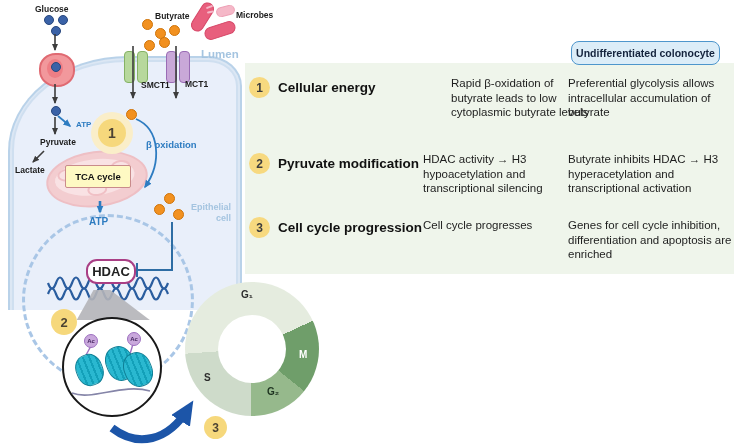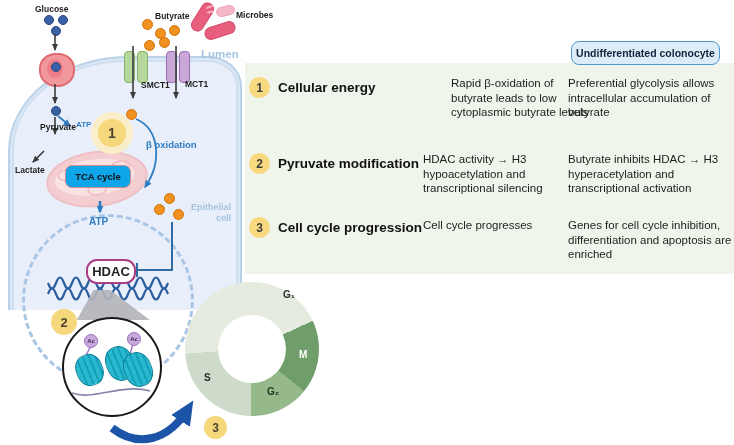--- a/index.html
+++ b/index.html
@@ -22,22 +22,22 @@
   .pill-purple{background:#c9a8d8;border:1.5px solid #9a6cb5;}
   .glut{left:39px;top:53px;width:32px;height:30px;background:#f2989c;border:2px solid #e06a72;
         border-radius:46% 46% 48% 48%;}
   .glut-in{position:absolute;left:6px;top:4px;width:16px;height:19px;background:#ee7e85;border-radius:50%;}
   .microbe{background:#e85f7d;border:1.5px solid #d64868;border-radius:7px;}
   .microbe-pale{background:#f5b8c8;border:1px solid #eda0b5;border-radius:5px;}
   .mito{left:46px;top:151px;width:98px;height:52px;background:#f3cdd0;border:2px solid #eebfc4;
         border-radius:50%;transform:rotate(-7deg);}
   .mito-in{position:absolute;left:7px;top:6px;width:80px;height:36px;background:#f9e2e4;border-radius:50%;}
   .crista{position:absolute;width:16px;height:9px;border:2px solid #f0c0c5;border-radius:50%;background:transparent;}
-  .tca-box{left:65px;top:165px;width:64px;height:21px;background:#0ea5e9;border:1.5px solid #c98b8b;
-           border-radius:7px;display:flex;align-items:center;justify-content:center;
+  .tca-box{left:65px;top:165px;width:64px;height:21px;background:#fef9c3;border:1.5px solid #c98b8b;
+           border-radius:2px;display:flex;align-items:center;justify-content:center;
            font-size:9.5px;font-weight:bold;color:#111;}
   .hdac{left:86px;top:259px;width:46px;height:21px;background:#fff;border:2px solid #a93f85;
         border-radius:11px;display:flex;align-items:center;justify-content:center;
         font-size:13px;font-weight:bold;color:#222;}
   .zoom-triangle{left:70px;top:290px;width:84px;height:30px;background:#b4b4b8;opacity:.9;
                  clip-path:polygon(28% 0,48% 0,95% 100%,8% 100%);}
   .zoom-circle{left:62px;top:317px;width:96px;height:96px;background:#fff;border:2.5px solid #191919;
                border-radius:50%;}
   .nucleosome{position:absolute;border:1.5px solid #0e7f96;border-radius:45%;
               background:repeating-linear-gradient(90deg,#2ab8d0 0 4px,#13a0b9 4px 6px);
@@ -162,42 +162,42 @@
     <div class="nucleosome" style="left:60px;top:33px;width:26px;height:33px;"></div>
     <div class="ac-circle" style="left:20px;top:15px;">Ac</div>
     <div class="ac-circle" style="left:63px;top:13px;">Ac</div>
   </div>
 
   <div class="abs hdac">HDAC</div>
 
   <div class="abs ring">
     <div class="ring-hole"></div>
   </div>
-  <div class="abs ring-lbl" style="left:241px;top:289px;margin-left:42px;">G₁</div>
+  <div class="abs ring-lbl" style="left:241px;top:289px;">G₁</div>
   <div class="abs ring-lbl" style="left:299px;top:349px;color:#fff;">M</div>
   <div class="abs ring-lbl" style="left:267px;top:386px;color:#1e3320;">G₂</div>
   <div class="abs ring-lbl" style="left:204px;top:372px;">S</div>
 
   <svg class="abs" style="left:0;top:0;" width="734" height="445">
     <defs>
       <marker id="bigb2" markerUnits="userSpaceOnUse" markerWidth="26" markerHeight="26" refX="14" refY="11" orient="auto">
         <path d="M0,0 L24,11 L0,22 z" fill="#1c55a8"></path>
       </marker>
     </defs>
     <path d="M112,428 C138,448 168,441 188,409" fill="none" stroke="#1c55a8" stroke-width="8" marker-end="url(#bigb2)"></path>
   </svg>
 
   <div class="abs lbl" style="left:35px;top:4px;">Glucose</div>
   <div class="abs lbl" style="left:155px;top:11px;">Butyrate</div>
   <div class="abs lbl" style="left:236px;top:10px;">Microbes</div>
   <div class="abs lbl-light" style="left:201px;top:48px;font-size:11.5px;">Lumen</div>
   <div class="abs lbl" style="left:141px;top:80px;">SMCT1</div>
   <div class="abs lbl" style="left:185px;top:79px;">MCT1</div>
   <div class="abs lbl-blue" style="left:76px;top:120px;font-size:8px;">ATP</div>
-  <div class="abs lbl" style="left:40px;top:122px;">Pyruvate</div>
+  <div class="abs lbl" style="left:40px;top:137px;">Pyruvate</div>
   <div class="abs lbl" style="left:15px;top:165px;">Lactate</div>
   <div class="abs lbl-blue" style="left:146px;top:139px;font-size:9.5px;">β oxidation</div>
   <div class="abs lbl-blue" style="left:89px;top:216px;font-size:10px;">ATP</div>
   <div class="abs lbl-light" style="left:183px;top:202px;width:48px;font-size:9px;text-align:right;white-space:normal;line-height:11px;">Epithelial cell</div>
 
   <div class="abs step-circle" style="left:98px;top:119px;width:28px;height:28px;font-size:14px;box-shadow:0 0 0 7px #faeec9;">1</div>
   <div class="abs step-circle" style="left:51px;top:309px;width:26px;height:26px;font-size:13px;">2</div>
   <div class="abs step-circle" style="left:204px;top:416px;width:23px;height:23px;font-size:12px;">3</div>
 
   <div class="abs hdr-box" style="left:571px;width:147px;">Undifferentiated colonocyte</div>

